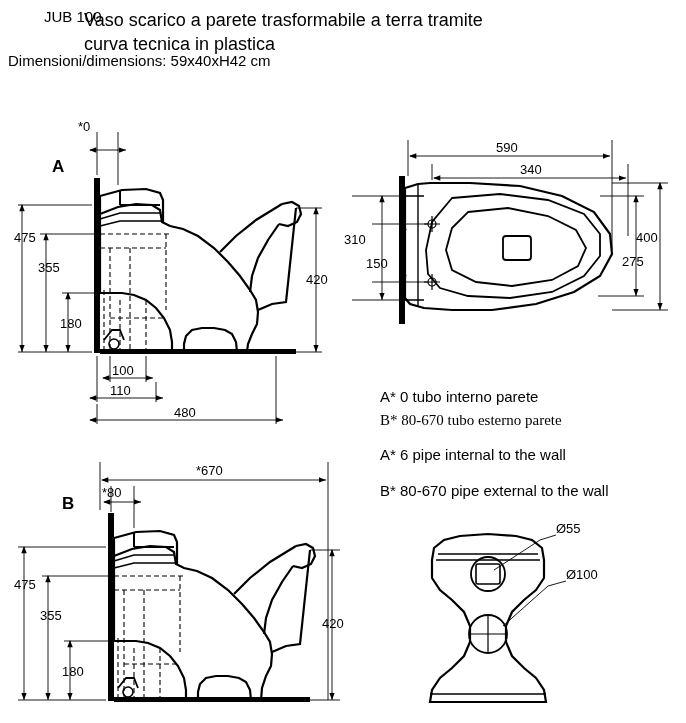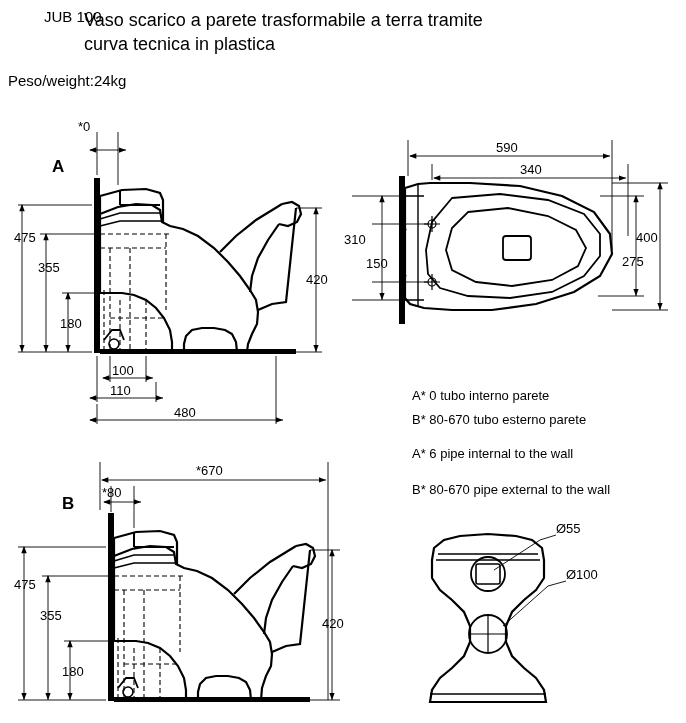--- a/index.html
+++ b/index.html
@@ -12,42 +12,42 @@
     overflow:hidden;
   }
   #page { position:relative; width:686px; height:723px; }
 
   .hdr { position:absolute; }
   .hdr-code { left:8px; top:8px; font-size:15px;margin-left:36px; }
   .hdr-title { left:84px; top:8px; font-size:18px; width:420px; line-height:1.35; }
   .hdr-dim { left:8px; top:52px; font-size:15px; }
   .hdr-weight { left:8px; top:72px; font-size:15px; }
 
-  .legend { position:absolute; font-size:13px; white-space:nowrap;margin-left:32px; }
+  .legend { position:absolute; font-size:15px; white-space:nowrap; }
   .lg1 { left:380px; top:388px; }
-  .lg2 { left:380px; top:412px; }
+  .lg2 { left:380px; top:412px;font-family:Liberation Serif, serif; }
   .lg3 { left:380px; top:446px; }
   .lg4 { left:380px; top:482px; }
 
   .viewlabel { position:absolute; font-size:17px; font-weight:bold; }
   .vl-a { left:52px; top:157px; }
   .vl-b { left:62px; top:494px; }
 
   svg { position:absolute; left:0; top:0; }
   .ln { stroke:#000; fill:none; }
   .t { font-family:"Liberation Sans", sans-serif; font-size:13px; fill:#000; }
 </style>
 </head>
 <body>
 
 <div id="page">
 
   <div class="hdr hdr-code">JUB 100</div>
   <div class="hdr hdr-title">Vaso scarico a parete trasformabile a terra tramite curva tecnica in plastica</div>
-  <div class="hdr hdr-weight">Peso/weight:24kg</div>
+  <div class="hdr hdr-dim">Dimensioni/dimensions: 59x40xH42 cm</div>
 
   <div class="viewlabel vl-a">A</div>
   <div class="viewlabel vl-b">B</div>
 
   <div class="legend lg1">A* 0 tubo interno parete</div>
   <div class="legend lg2">B* 80-670 tubo esterno parete</div>
   <div class="legend lg3">A* 6  pipe internal to the wall</div>
   <div class="legend lg4">B* 80-670 pipe external to the wall</div>
 
   <svg width="686" height="723">

